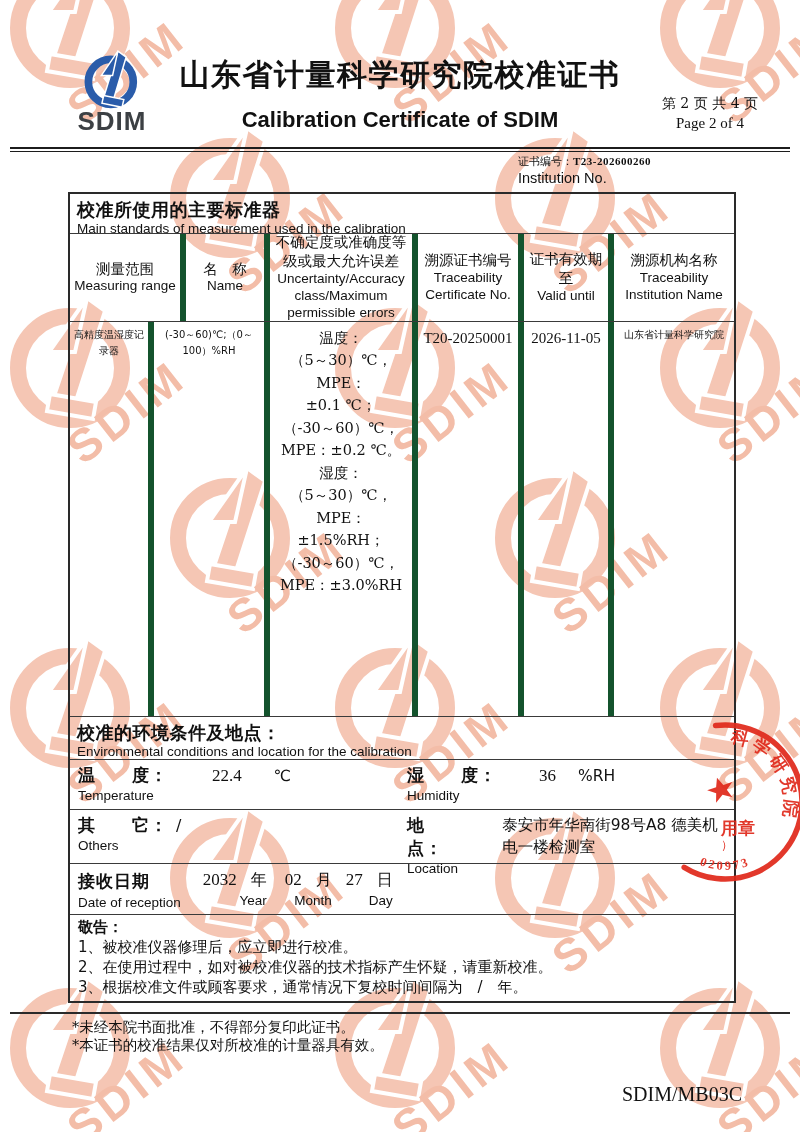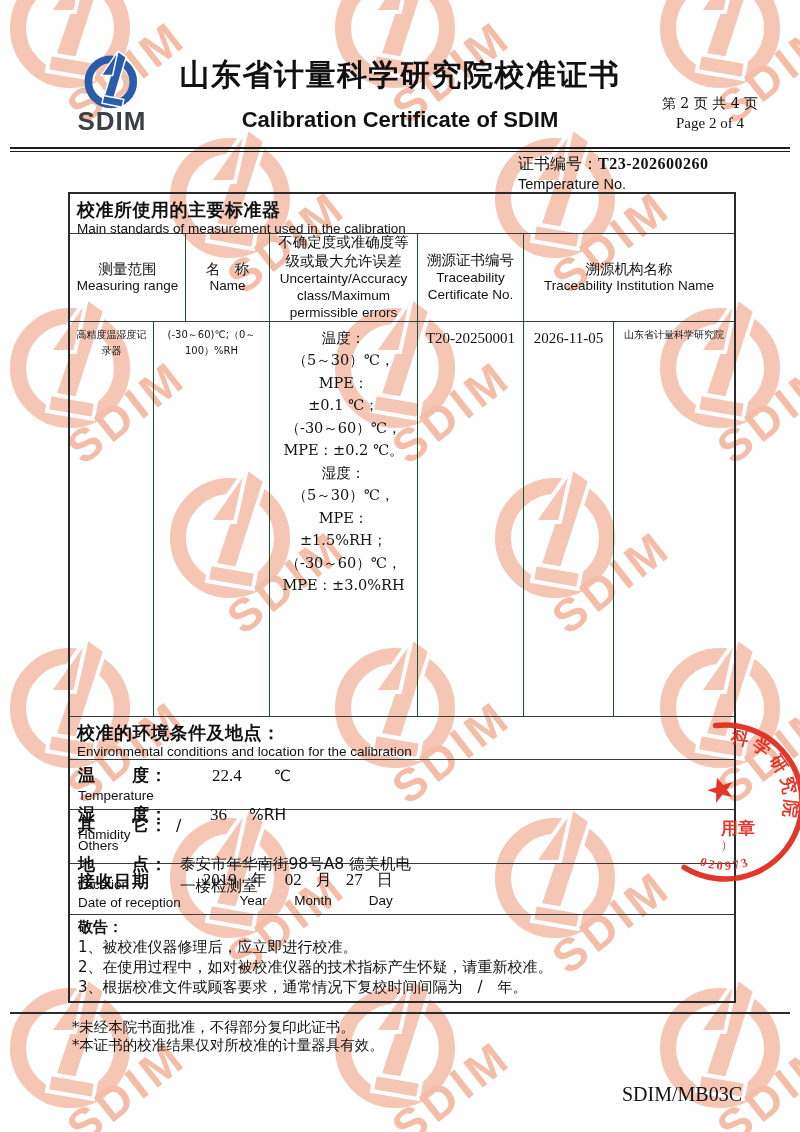--- a/index.html
+++ b/index.html
@@ -21,45 +21,45 @@
   .title-wrap{position:absolute;left:150px;width:500px;top:55px;text-align:center;}
   .title-cn{font-size:30px;font-weight:bold;letter-spacing:1.5px;white-space:nowrap;
     font-family:"DejaVu Serif","Liberation Serif",serif;}
   .title-en{font-size:22px;font-weight:bold;margin-top:11px;font-family:"Liberation Sans",sans-serif;}
   .page-info{position:absolute;right:42px;top:95px;text-align:center;}
   .page-cn{font-size:14px;font-family:"DejaVu Serif","Liberation Serif",serif;}
   .page-en{font-size:15px;margin-top:2px;font-family:"Liberation Serif","DejaVu Serif",serif;}
   .rule-double{position:absolute;left:10px;right:10px;top:147px;height:5px;
     border-top:2.5px solid #1c1c1c;border-bottom:1.5px solid #1c1c1c;}
   .cert-no{position:absolute;left:518px;top:154px;}
-  .cert-no-line1{font-size:16px;font-family:"DejaVu Serif","Liberation Serif",serif;}
+  .cert-no-line1{font-size:11px;font-family:"DejaVu Serif","Liberation Serif",serif;}
   .cert-no-line1 .num{font-family:"Liberation Serif","DejaVu Serif",serif;font-weight:bold;letter-spacing:.5px;}
   .cert-no-line2{font-size:14.5px;margin-top:1px;font-family:"Liberation Sans",sans-serif;}
   
   .table{position:absolute;left:68px;top:192px;width:668px;height:811px;z-index:1;
     border:2px solid #2a2a2a;display:flex;flex-direction:column;background:transparent;}
   .trow{border-bottom:1px solid #3a3a3a;}
   .trow:last-child{border-bottom:none;}
   .sec{height:40px;padding:4px 7px;}
   .sec-cn{font-size:18px;font-weight:600;letter-spacing:.5px;}
   .sec-en{font-size:13.5px;margin-top:-1px;font-family:"Liberation Sans",sans-serif;}
   .thead{height:88px;display:flex;}
   .tbody{height:400px;display:flex;}
-  .tc{border-right:1px solid #14532d;height:100%;}
+  .tc{border-right:6px solid #14532d;height:100%;}
   .tc:last-child{border-right:none;}
   .c1{width:84px;}.c2{width:116px;}.c3{width:148px;}.c4{width:106px;}.c5{width:90px;}.c6{flex:1;}
   .th{display:flex;flex-direction:column;justify-content:center;align-items:center;
     text-align:center;padding:2px 4px;}
   .th-cn{font-size:14.5px;line-height:1.3;}
   .th-en{font-size:13.5px;line-height:1.25;font-family:"Liberation Sans",sans-serif;overflow-wrap:break-word;width:100%;}
   .td{padding:5px 3px 0 3px;text-align:center;font-size:10px;line-height:1.55;}
   .serif{font-family:"Liberation Serif","DejaVu Serif",serif;font-size:15px;}
   .u-lines{font-family:"DejaVu Serif","Liberation Serif",serif;font-size:14.5px;}
   
-  .env-row{display:flex;padding:4px 8px 0 8px;flex-direction:column;}
+  .env-row{display:flex;padding:4px 8px 0 8px;}
   .r5{height:50px;}.r6{height:54px;}.r7{height:52px;}
   .env-item{display:flex;flex-direction:column;}
   .ei-left{width:329px;}
   .ei-right{flex:1;}
   .env-top{display:flex;align-items:baseline;white-space:nowrap;}
   .env-label{font-size:17px;font-weight:600;letter-spacing:1px;}
   .env-val{font-family:"Liberation Serif","DejaVu Serif",serif;font-size:17px;}
   .env-unit{font-size:15.5px;}
   .env-en{font-size:13.5px;margin-top:1px;font-family:"Liberation Sans",sans-serif;}
   .loc-wrap{display:flex;align-items:flex-start;}
@@ -185,21 +185,21 @@
       <div class="page-cn">第 2 页 共 4 页</div>
       <div class="page-en">Page 2 of  4</div>
     </div>
 
     <div class="rule-double"></div>
 
     <div class="cert-no">
       <div class="cert-no-line1">
         <span>证书编号：</span><span class="num">T23-202600260</span>
       </div>
-      <div class="cert-no-line2">Temperature No.</div>
+      <div class="cert-no-line2">Institution No.</div>
     </div>
   </div>
 
   <div class="table">
 
     <div class="trow sec">
       <div class="sec-cn">校准所使用的主要标准器</div>
       <div class="sec-en">Main standards of measurement used in the calibration</div>
     </div>
 
@@ -212,20 +212,24 @@
         <div class="th-cn">名　称</div>
         <div class="th-en">Name</div>
       </div>
       <div class="tc c3 th">
         <div class="th-cn">不确定度或准确度等级或最大允许误差</div>
         <div class="th-en">Uncertainty/Accuracy class/Maximum permissible errors</div>
       </div>
       <div class="tc c4 th">
         <div class="th-cn">溯源证书编号</div>
         <div class="th-en">Traceability Certificate No.</div>
+      </div>
+      <div class="tc c5 th">
+        <div class="th-cn">证书有效期至</div>
+        <div class="th-en">Valid until</div>
       </div>
       <div class="tc c6 th">
         <div class="th-cn">溯源机构名称</div>
         <div class="th-en">Traceability Institution Name</div>
       </div>
     </div>
 
     <div class="trow tbody">
       <div class="tc c1 td">高精度温湿度记录器</div>
       <div class="tc c2 td">(-30～60)℃;（0～100）%RH</div>
@@ -287,21 +291,21 @@
       </div>
     </div>
 
     <div class="trow rec-row r7">
       <div class="rec-g">
         <span class="rec-label">接收日期</span>
         <span class="rec-en">Date of reception</span>
       </div>
       <div class="rec-g" style="margin-left:22px">
         <span class="rec-top">
-          <span class="rec-num">2019</span>
+          <span class="rec-num">2032</span>
           <span class="rec-unit">年</span>
         </span>
         <span class="rec-en right">Year</span>
       </div>
       <div class="rec-g" style="margin-left:18px">
         <span class="rec-top">
           <span class="rec-num">02</span>
           <span class="rec-unit">月</span>
         </span>
         <span class="rec-en right">Month</span>

